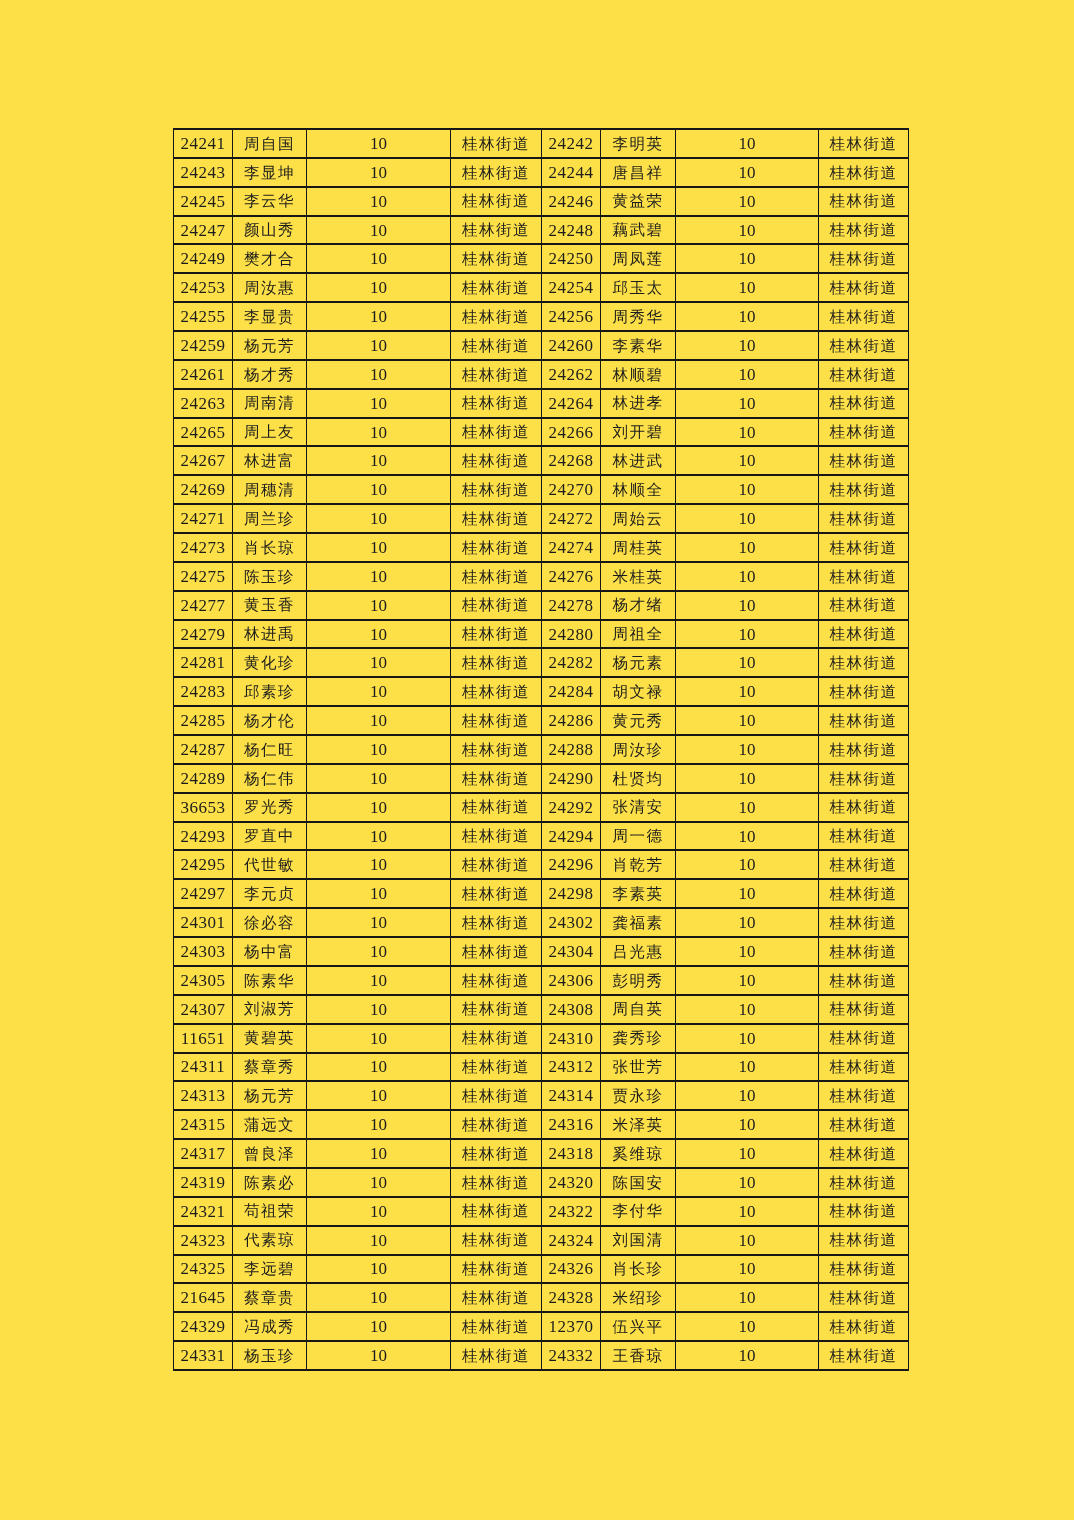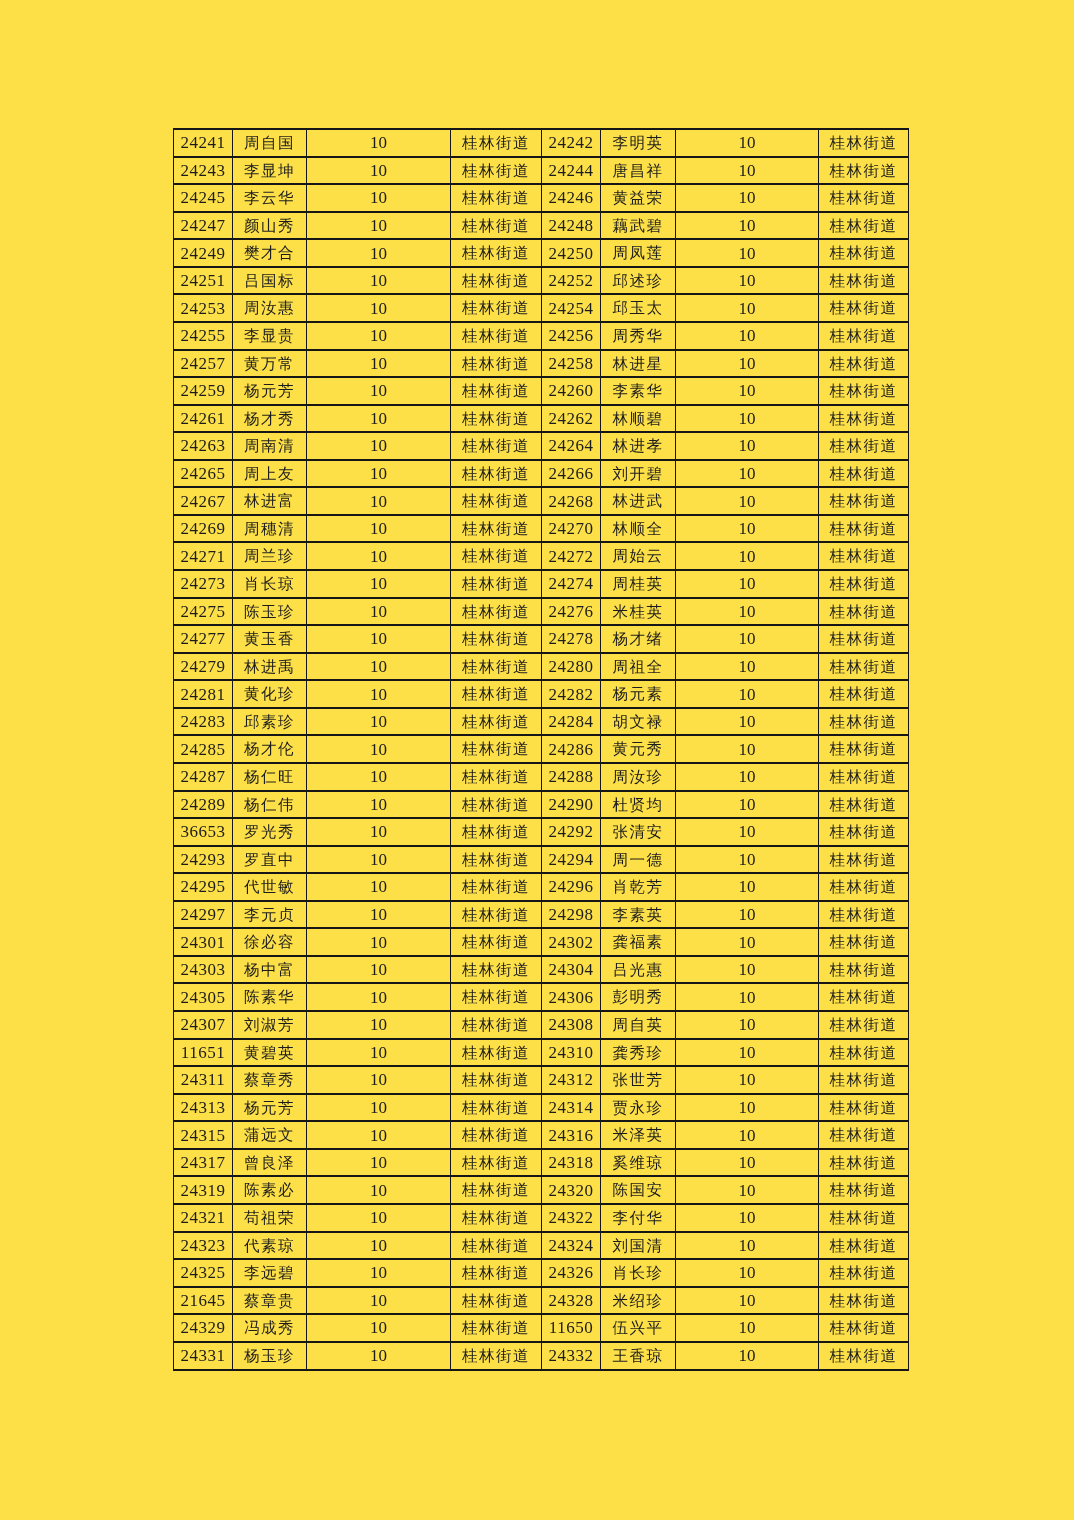--- a/index.html
+++ b/index.html
@@ -107,60 +107,40 @@
           <td class="c-id">24249</td>
           <td class="c-name">樊才合</td>
           <td class="c-val">10</td>
           <td class="c-street">桂林街道</td>
           <td class="c-id">24250</td>
           <td class="c-name">周凤莲</td>
           <td class="c-val">10</td>
           <td class="c-street">桂林街道</td>
         </tr>
         <tr>
-          <td class="c-id">24251</td>
-          <td class="c-name">吕国标</td>
-          <td class="c-val">10</td>
-          <td class="c-street">桂林街道</td>
-          <td class="c-id">24252</td>
-          <td class="c-name">邱述珍</td>
-          <td class="c-val">10</td>
-          <td class="c-street">桂林街道</td>
-        </tr>
-        <tr>
           <td class="c-id">24253</td>
           <td class="c-name">周汝惠</td>
           <td class="c-val">10</td>
           <td class="c-street">桂林街道</td>
           <td class="c-id">24254</td>
           <td class="c-name">邱玉太</td>
           <td class="c-val">10</td>
           <td class="c-street">桂林街道</td>
         </tr>
         <tr>
           <td class="c-id">24255</td>
           <td class="c-name">李显贵</td>
           <td class="c-val">10</td>
           <td class="c-street">桂林街道</td>
           <td class="c-id">24256</td>
           <td class="c-name">周秀华</td>
           <td class="c-val">10</td>
           <td class="c-street">桂林街道</td>
         </tr>
         <tr>
-          <td class="c-id">24257</td>
-          <td class="c-name">黄万常</td>
-          <td class="c-val">10</td>
-          <td class="c-street">桂林街道</td>
-          <td class="c-id">24258</td>
-          <td class="c-name">林进星</td>
-          <td class="c-val">10</td>
-          <td class="c-street">桂林街道</td>
-        </tr>
-        <tr>
           <td class="c-id">24259</td>
           <td class="c-name">杨元芳</td>
           <td class="c-val">10</td>
           <td class="c-street">桂林街道</td>
           <td class="c-id">24260</td>
           <td class="c-name">李素华</td>
           <td class="c-val">10</td>
           <td class="c-street">桂林街道</td>
         </tr>
         <tr>
@@ -491,21 +471,21 @@
           <td class="c-id">24328</td>
           <td class="c-name">米绍珍</td>
           <td class="c-val">10</td>
           <td class="c-street">桂林街道</td>
         </tr>
         <tr>
           <td class="c-id">24329</td>
           <td class="c-name">冯成秀</td>
           <td class="c-val">10</td>
           <td class="c-street">桂林街道</td>
-          <td class="c-id">11650</td>
+          <td class="c-id">12370</td>
           <td class="c-name">伍兴平</td>
           <td class="c-val">10</td>
           <td class="c-street">桂林街道</td>
         </tr>
         <tr>
           <td class="c-id">24331</td>
           <td class="c-name">杨玉珍</td>
           <td class="c-val">10</td>
           <td class="c-street">桂林街道</td>
           <td class="c-id">24332</td>

